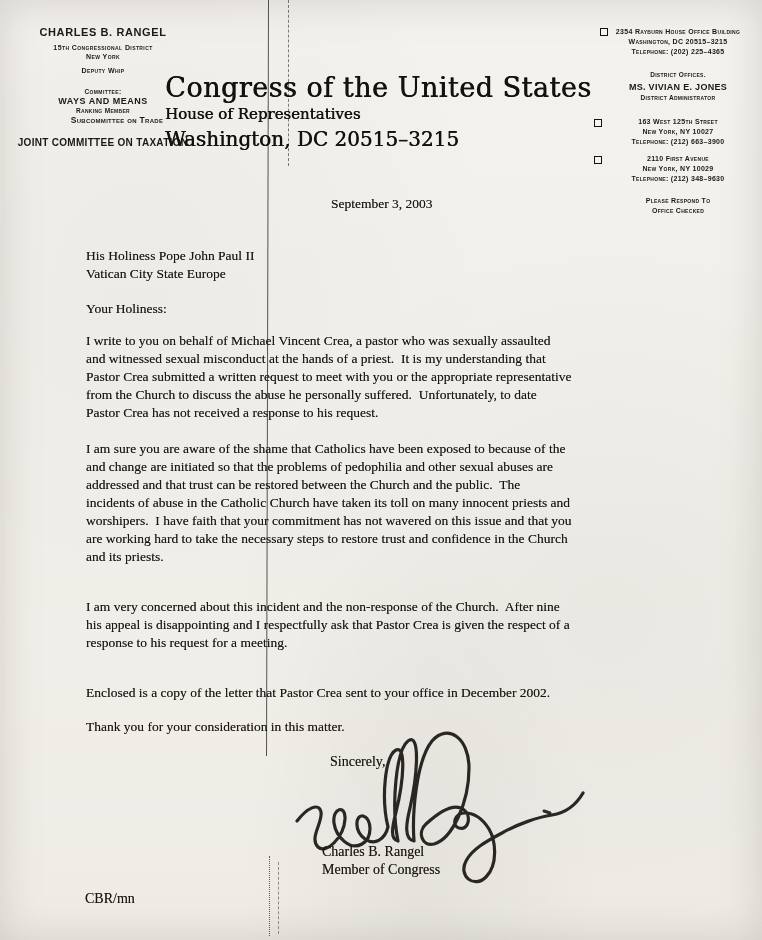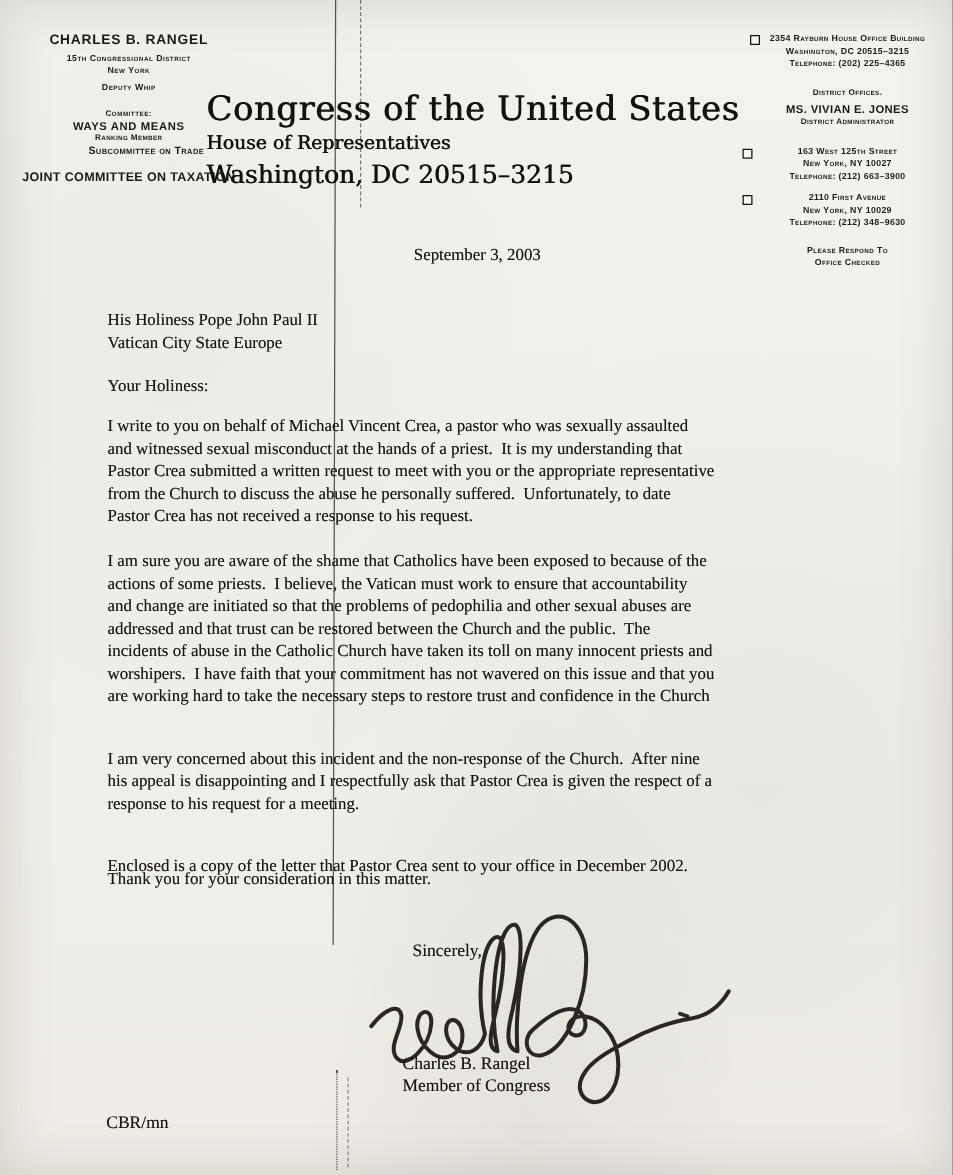--- a/index.html
+++ b/index.html
@@ -66,21 +66,21 @@
   .cbx.b2{left:4px;top:2px;}
   .cbx.b3{left:4px;top:2px;}
 
   
   .dateline{position:absolute;left:331px;top:195px;font-size:14px;}
   .block{position:absolute;left:86px;}
   .line{white-space:pre;font-size:13.5px;line-height:18px;
     text-shadow:0 0 0.4px rgba(20,15,10,0.55);}
   .recipient{top:247px;}
   .salutation{top:300px;}
-  .p1{top:332px;} .p2{top:440px;} .p3{top:598px;} .p4{top:684px;} .p5{top:694px;}
+  .p1{top:332px;} .p2{top:440px;} .p3{top:598px;} .p4{top:684px;} .p5{top:718px;}
   .closing{position:absolute;left:330px;top:753px;font-size:14px;}
   .signer-name{position:absolute;left:322px;top:843px;font-size:14px;}
   .signer-title{position:absolute;left:322px;top:861px;font-size:14px;}
   .reference{position:absolute;left:85px;top:890px;font-size:14px;}
 
   .sig-svg{position:absolute;left:293px;top:720px;z-index:5;}
 </style>
 </head>
 <body>
 
@@ -151,26 +151,26 @@
   <div class="block p1">
     <div class="line">I write to you on behalf of Michael Vincent Crea, a pastor who was sexually assaulted</div>
     <div class="line">and witnessed sexual misconduct at the hands of a priest.  It is my understanding that</div>
     <div class="line">Pastor Crea submitted a written request to meet with you or the appropriate representative</div>
     <div class="line">from the Church to discuss the abuse he personally suffered.  Unfortunately, to date</div>
     <div class="line">Pastor Crea has not received a response to his request.</div>
   </div>
 
   <div class="block p2">
     <div class="line">I am sure you are aware of the shame that Catholics have been exposed to because of the</div>
-    <div class="line">actions of some priests.  I believe, the Vatican must work to ensure that accountability</div>
     <div class="line">and change are initiated so that the problems of pedophilia and other sexual abuses are</div>
     <div class="line">addressed and that trust can be restored between the Church and the public.  The</div>
     <div class="line">incidents of abuse in the Catholic Church have taken its toll on many innocent priests and</div>
     <div class="line">worshipers.  I have faith that your commitment has not wavered on this issue and that you</div>
     <div class="line">are working hard to take the necessary steps to restore trust and confidence in the Church</div>
+    <div class="line">and its priests.</div>
   </div>
 
   <div class="block p3">
     <div class="line">I am very concerned about this incident and the non-response of the Church.  After nine</div>
     <div class="line">his appeal is disappointing and I respectfully ask that Pastor Crea is given the respect of a</div>
     <div class="line">response to his request for a meeting.</div>
   </div>
 
   <div class="block p4">
     <div class="line">Enclosed is a copy of the letter that Pastor Crea sent to your office in December 2002.</div>

